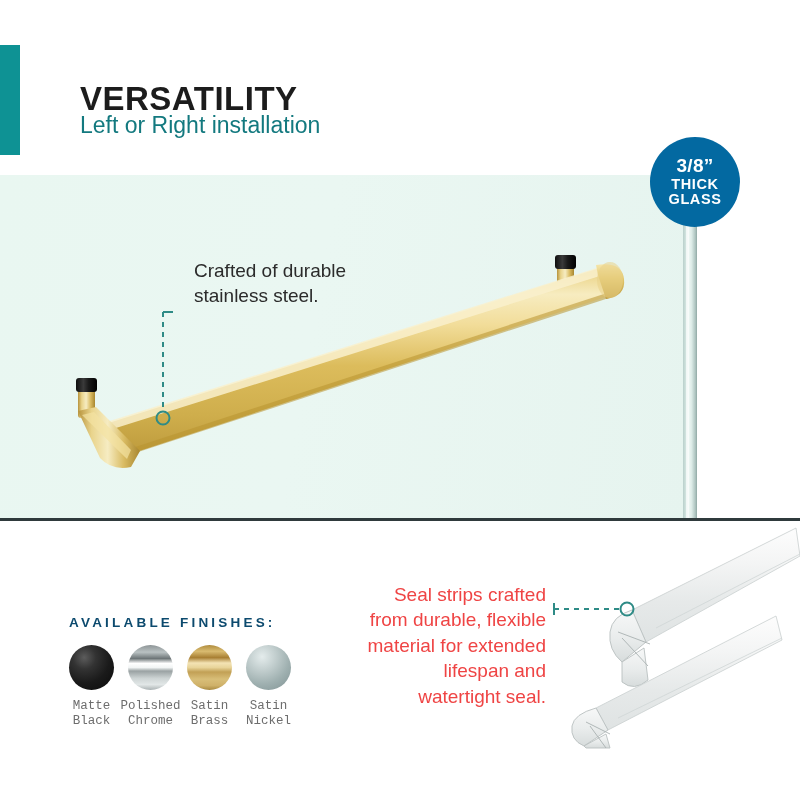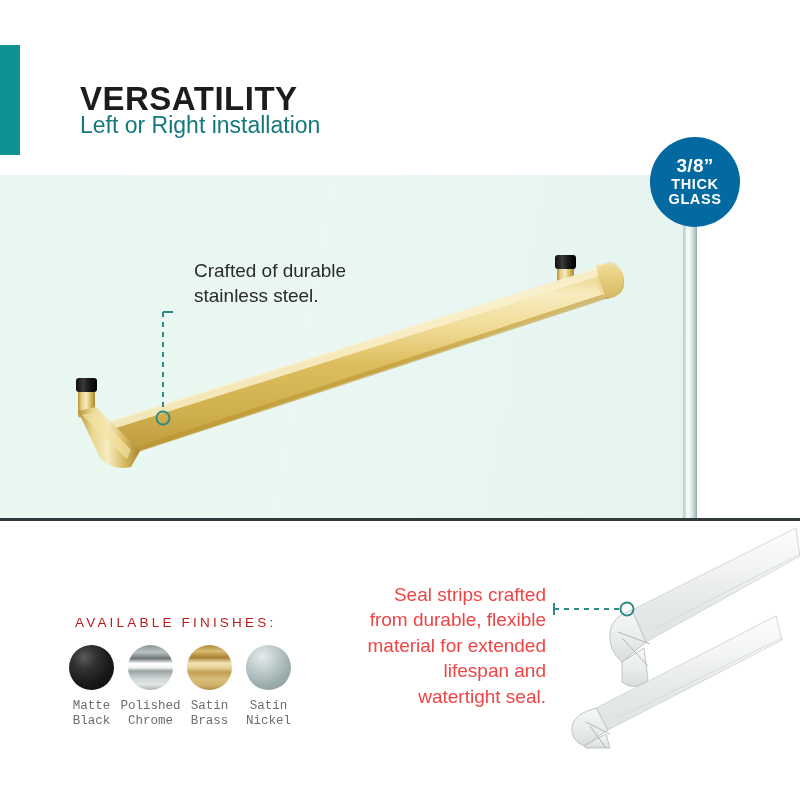--- a/index.html
+++ b/index.html
@@ -145,26 +145,26 @@
     text-align: right;
     font-size: 19px;
     color: #ef4444;
     line-height: 1.34;
     white-space: pre-line;
   }
 
   
   .finishes-title {
     position: absolute;
-    left: 75px;
+    left: 69px;
     top: 615px;
     font-size: 13.5px;
-    font-weight: 400;
+    font-weight: 700;
     letter-spacing: 3.2px;
-    color: #b91c1c;
+    color: #0c4a6e;
   }
   .swatches {
     position: absolute;
     left: 62px;
     top: 645px;
     width: 260px;
     display: flex;
   }
   .swatch {
     width: 59px;

